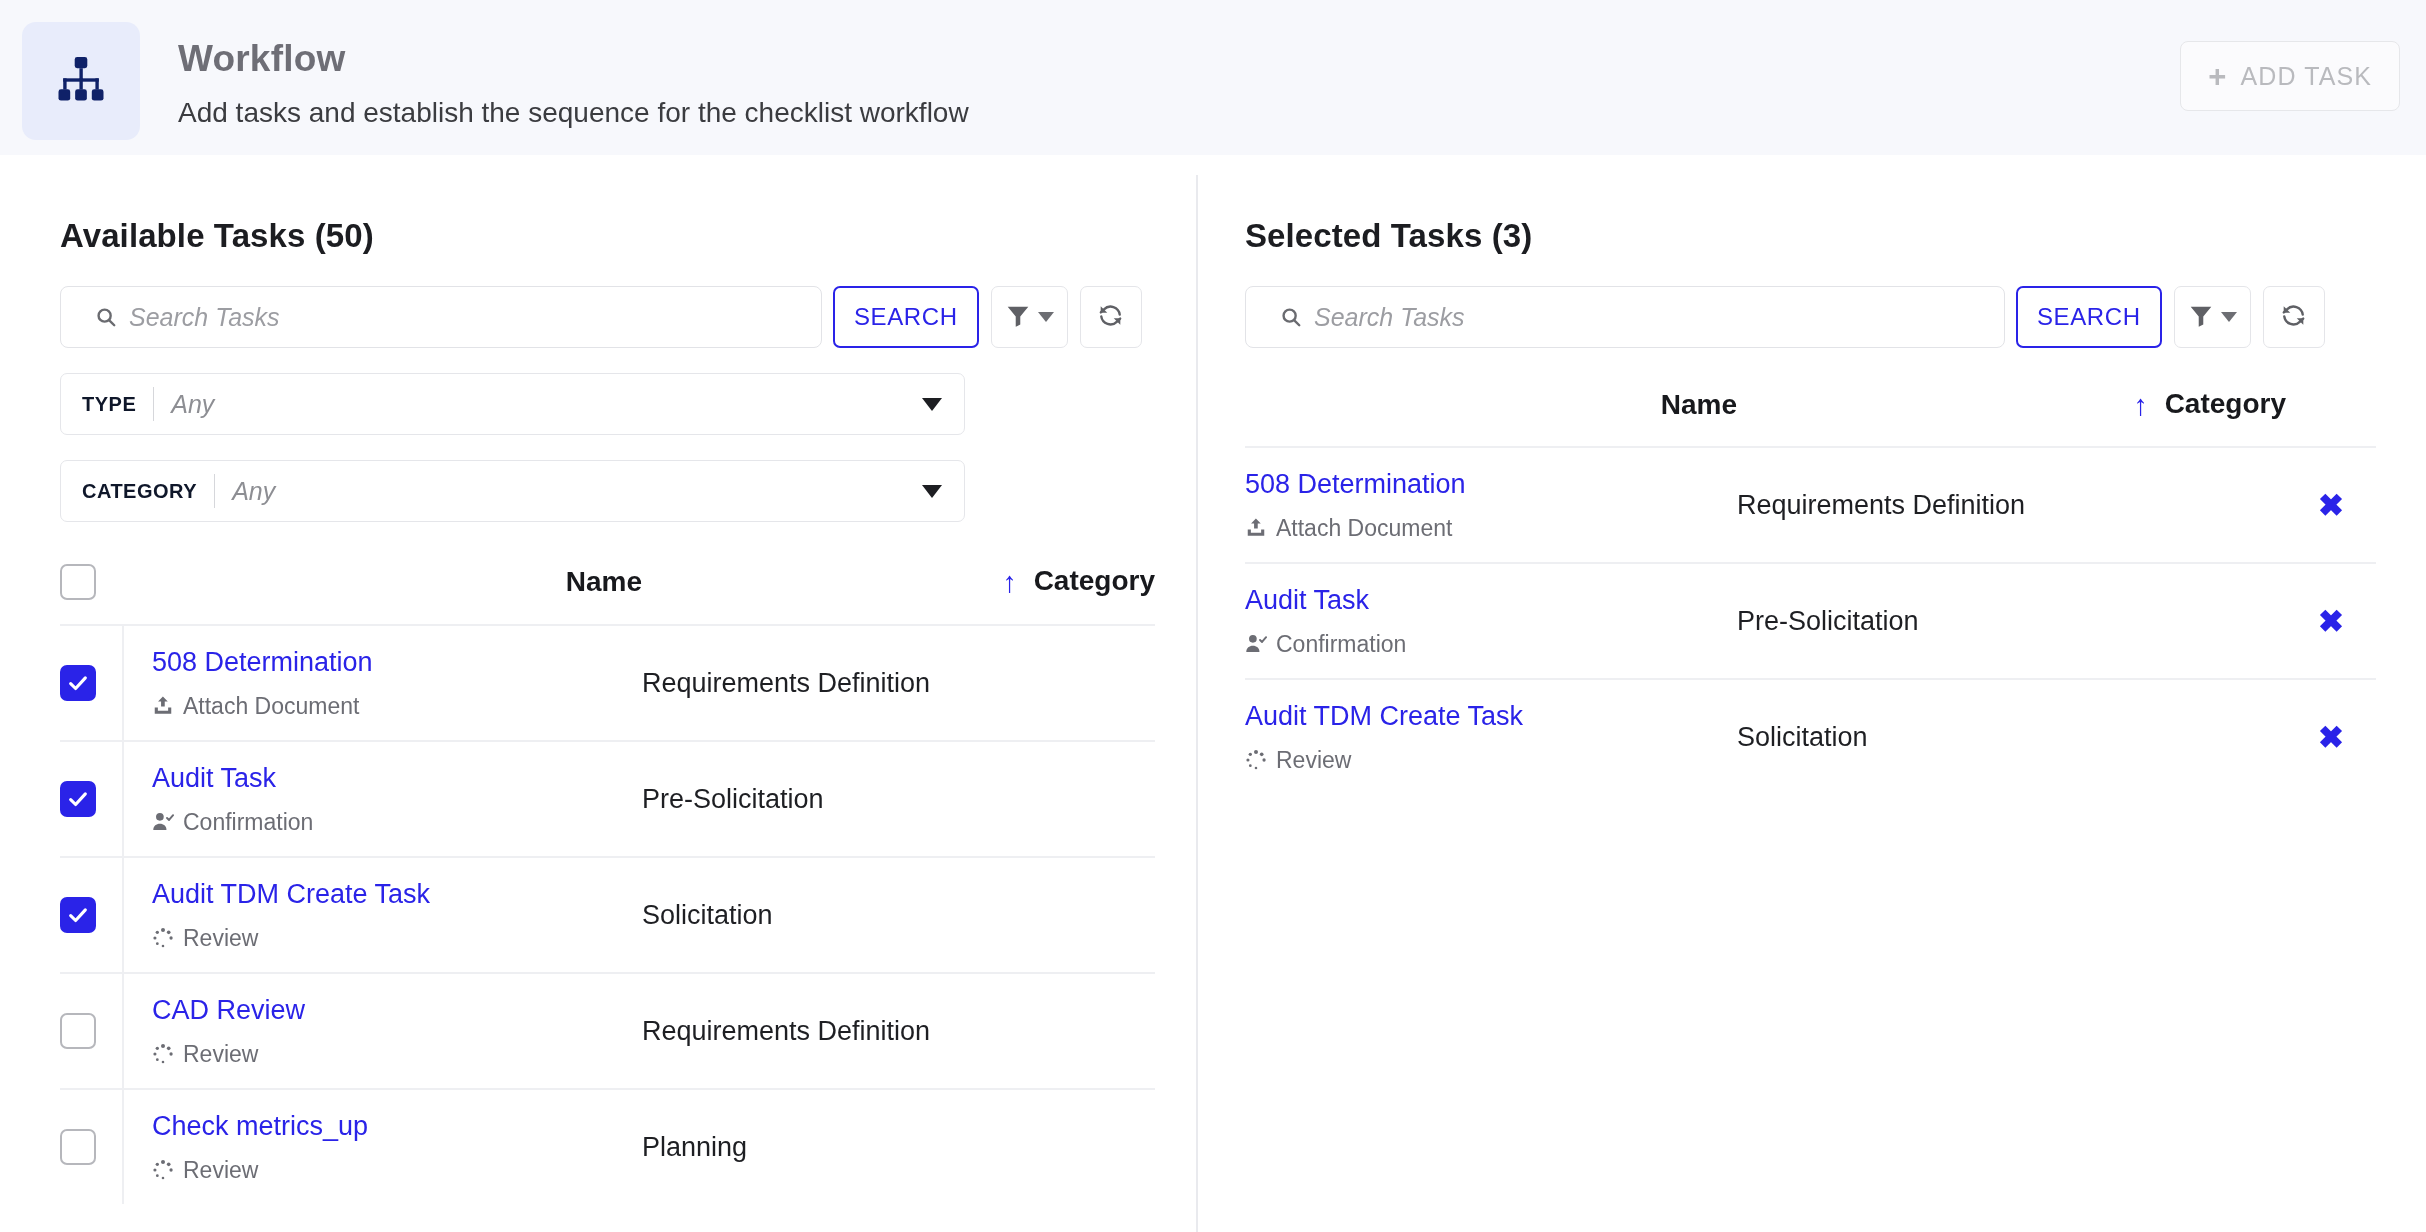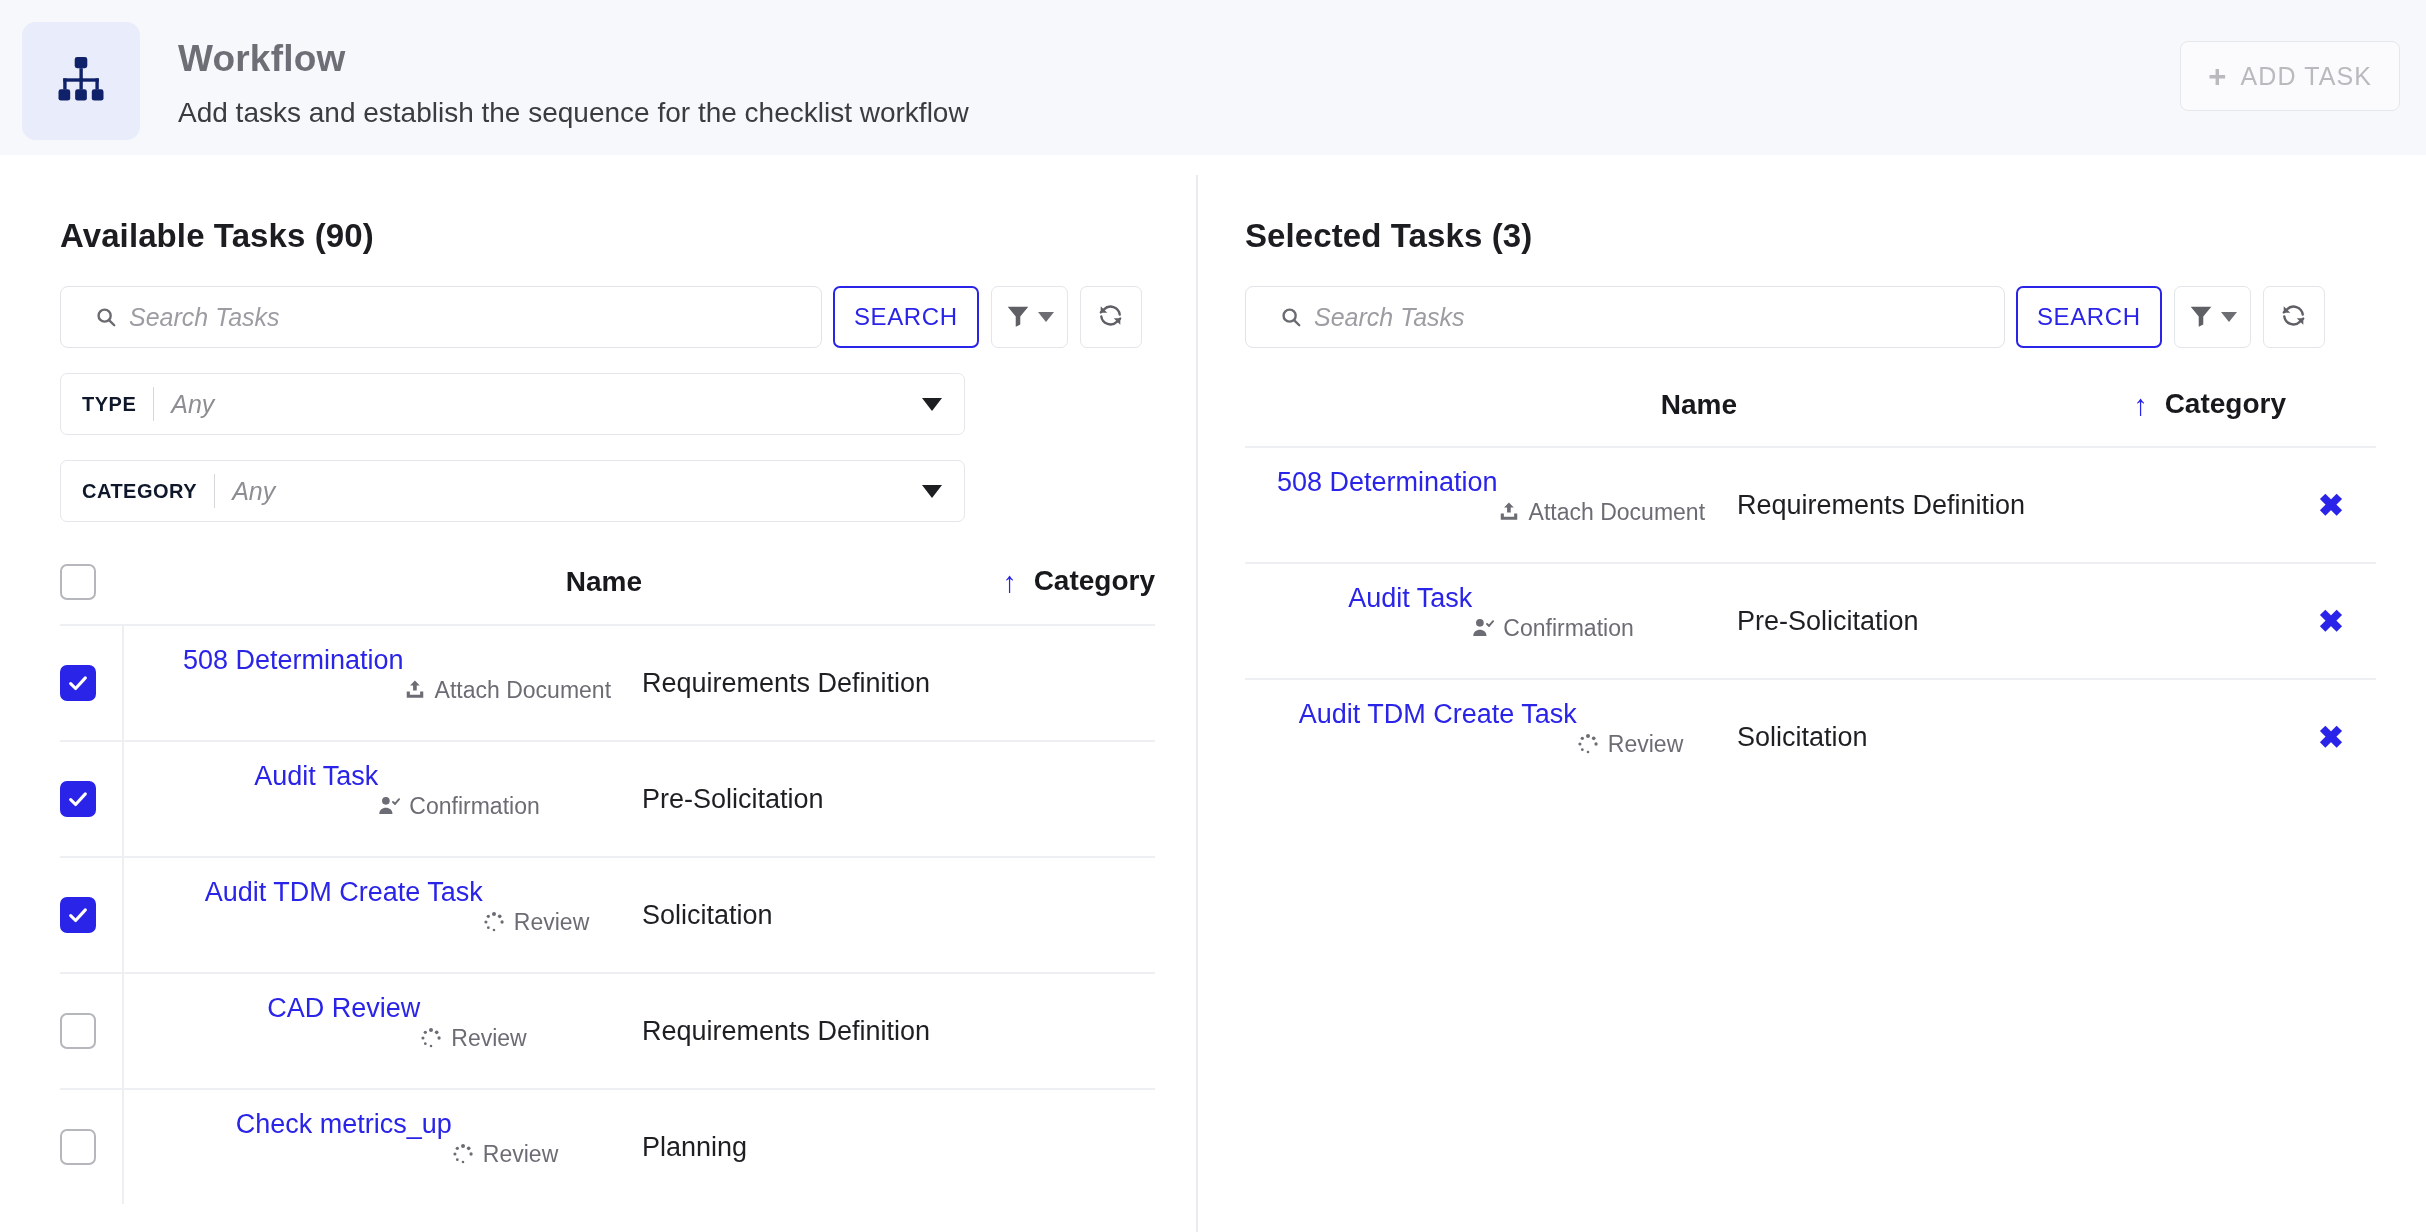--- a/index.html
+++ b/index.html
@@ -156,21 +156,21 @@
     display: flex; align-items: stretch;
     border-top: 2px solid #eeeff2;
     min-height: 116px;
   }
   .row-right { min-height: 116px; }
   .cell-check {
     width: 62px; display: flex; align-items: center;
     justify-content: flex-start; flex: 0 0 auto;
   }
   .cell-name {
-    flex: 0 0 auto; display: flex; 
+    flex: 0 0 auto; display: flex; flex-direction: column;
     justify-content: center; padding: 18px 0 18px 28px;
     border-left: 2px solid #eeeff2;
   }
   .row .cell-name { width: 520px; }
   .row-right .cell-name { width: 492px; border-left: none; padding-left: 0; }
   .cell-cat {
     flex: 1; display: flex; align-items: center;
     font-size: 27px; color: #1e1f23;
   }
   .cell-x {
@@ -230,21 +230,21 @@
   </div>
   <button class="add-task-btn">
     <span class="plus">+</span>
     <span>ADD TASK</span>
   </button>
 </div>
 
 <div class="card">
 
   <div class="panel panel-left">
-    <div class="panel-title">Available Tasks (90)</div>
+    <div class="panel-title">Available Tasks (50)</div>
 
     <div class="search-row">
       <div class="search-field left-w">
         <span class="search-icon">
           <svg width="22" height="22" viewBox="0 0 24 24" fill="none" stroke="#6a6b70" stroke-width="2.6">
             <circle cx="10.5" cy="10.5" r="6.6"></circle>
               <line x1="15.6" y1="15.6" x2="21" y2="21" stroke-linecap="round"></line>
           </svg>
         </span>
         <input class="search-input" type="text" placeholder="Search Tasks" style="">

